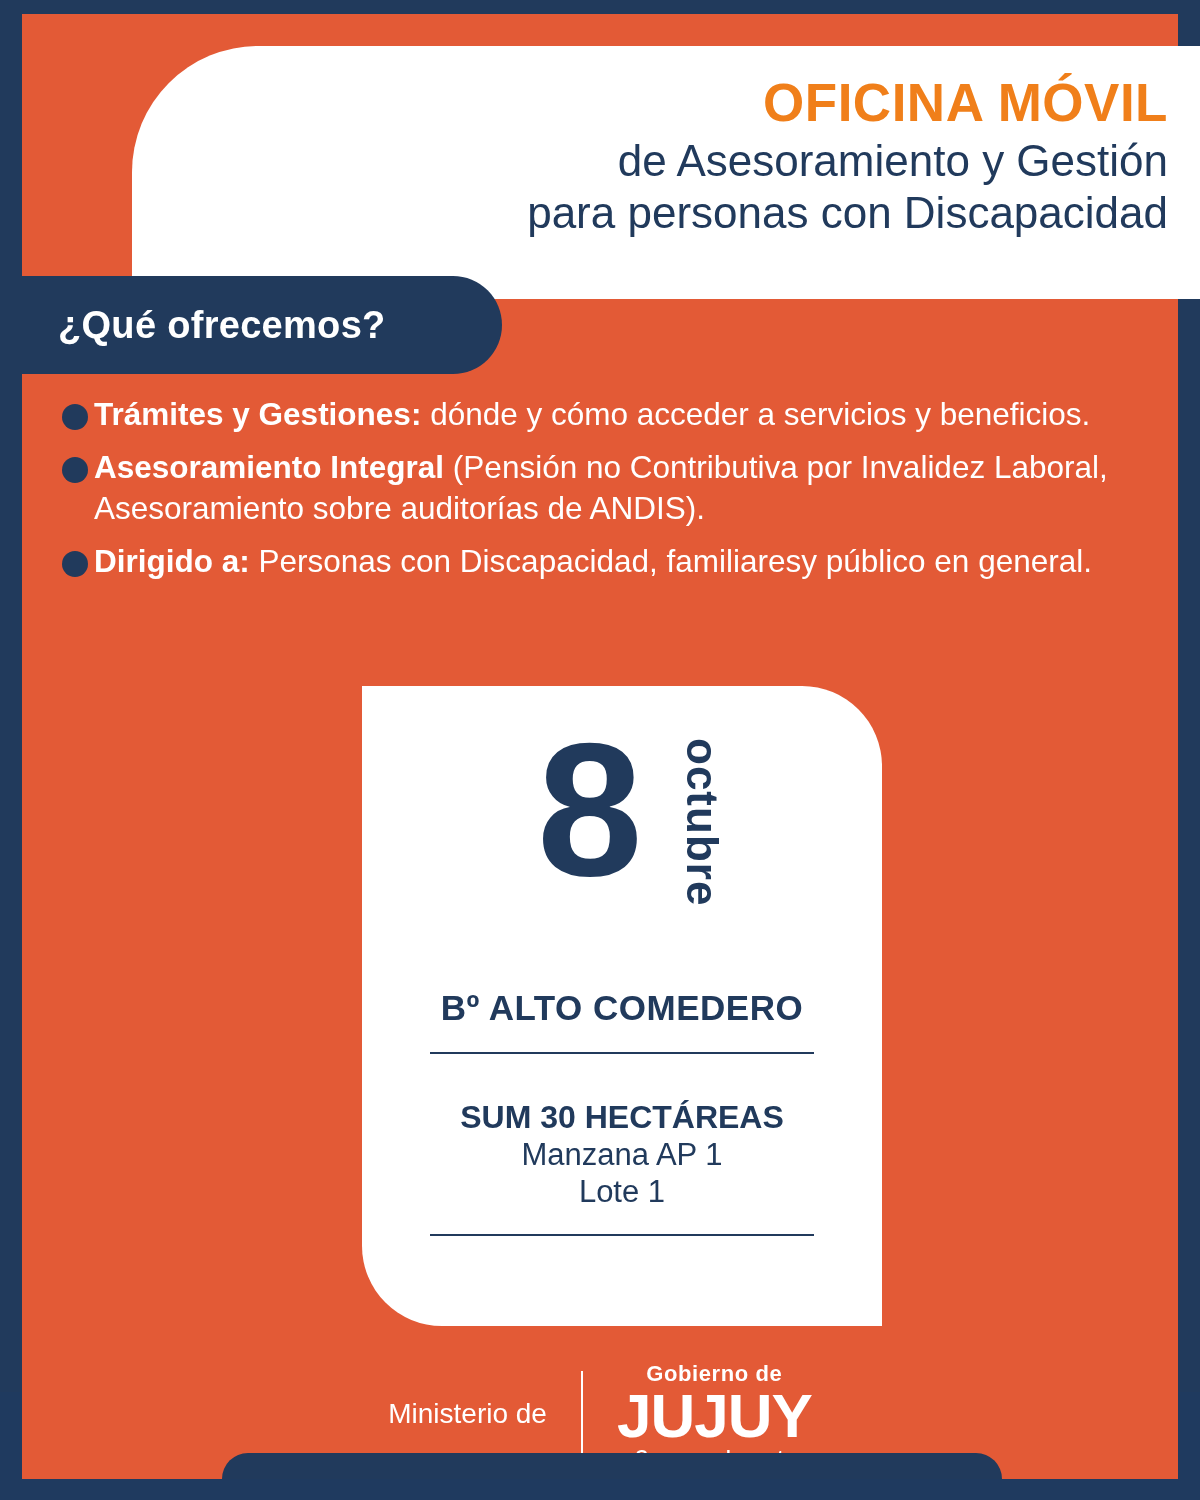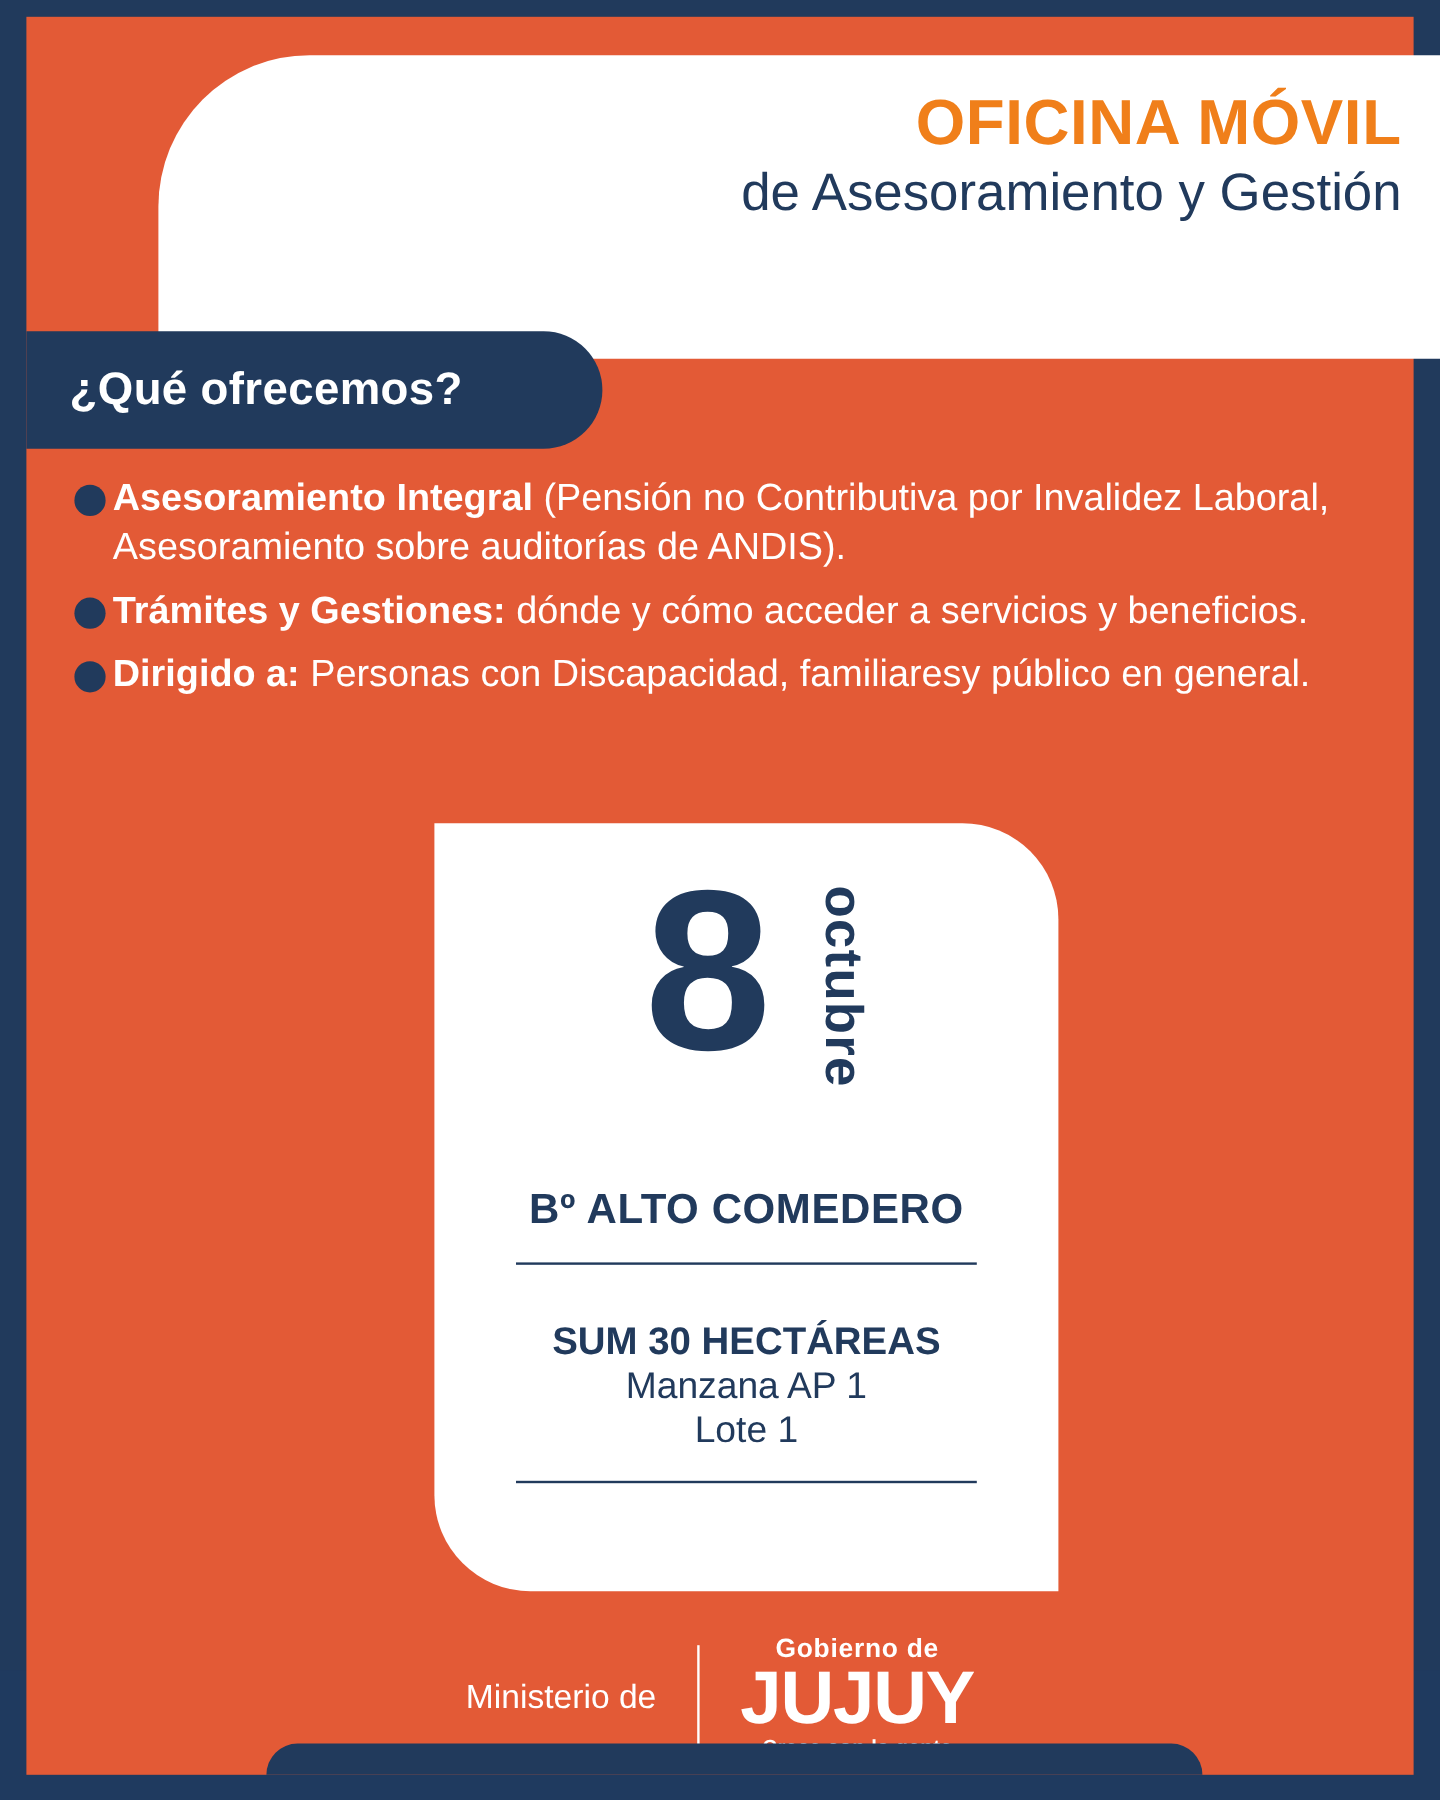--- a/index.html
+++ b/index.html
@@ -267,35 +267,36 @@
 </head>
 <body>
 
 <div class="poster">
   <div class="orange-panel">
 
     <div class="header-white">
       <div class="title-wrap">
         <div class="title-main">OFICINA MÓVIL</div>
         <div class="title-sub1">de Asesoramiento y Gestión</div>
+        <div class="title-sub2">para personas con Discapacidad</div>
       </div>
     </div>
 
     <div class="pill-ofrecemos">
       <span>¿Qué ofrecemos?</span>
     </div>
 
     <div class="bullets">
       <div class="bullet-item">
         <div class="bullet-dot"></div>
-        <div class="bullet-text"><b>Asesoramiento Integral</b><span> (Pensión no Contributiva por Invalidez Laboral, Asesoramiento sobre auditorías de ANDIS).</span></div>
+        <div class="bullet-text"><b>Trámites y Gestiones:</b><span> dónde y cómo acceder a servicios y beneficios.</span></div>
       </div>
       <div class="bullet-item">
         <div class="bullet-dot"></div>
-        <div class="bullet-text"><b>Trámites y Gestiones:</b><span> dónde y cómo acceder a servicios y beneficios.</span></div>
+        <div class="bullet-text"><b>Asesoramiento Integral</b><span> (Pensión no Contributiva por Invalidez Laboral, Asesoramiento sobre auditorías de ANDIS).</span></div>
       </div>
       <div class="bullet-item">
         <div class="bullet-dot"></div>
         <div class="bullet-text"><b>Dirigido a:</b><span> Personas con Discapacidad, familiaresy público en general.</span></div>
       </div>
     </div>
 
     <div class="card">
       <div class="card-date-row">
         <div class="big-day">8</div>

